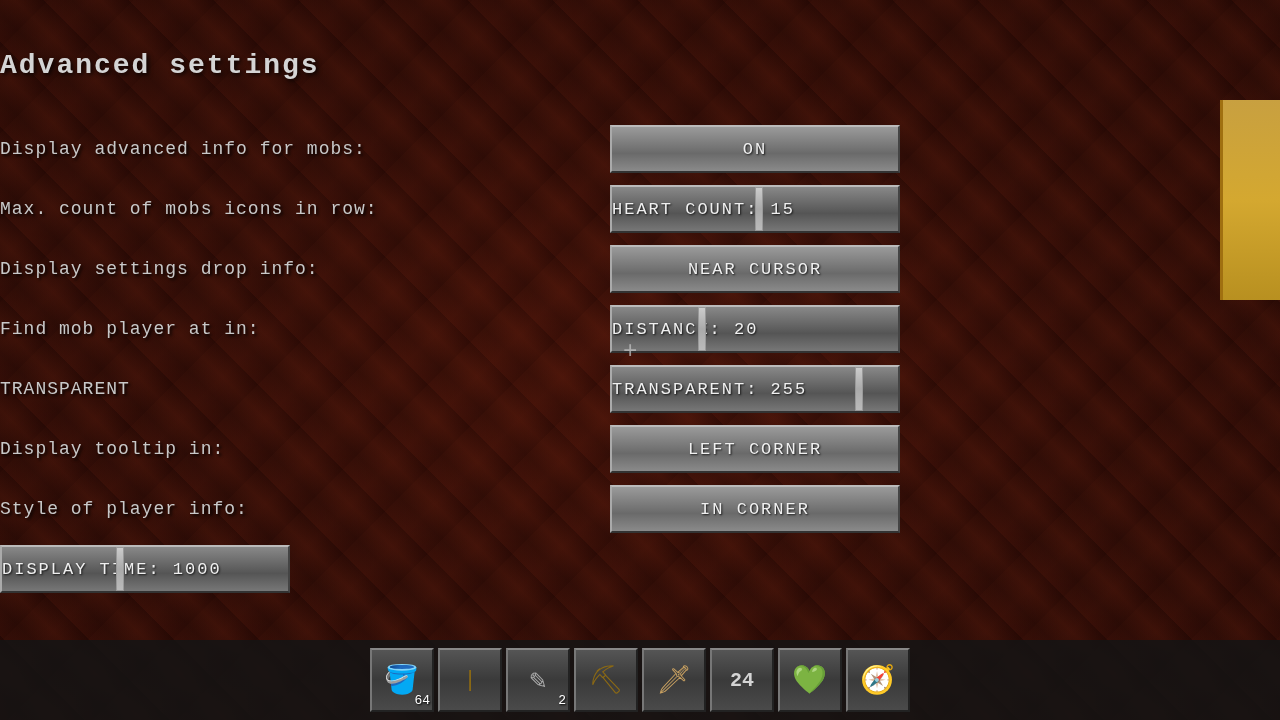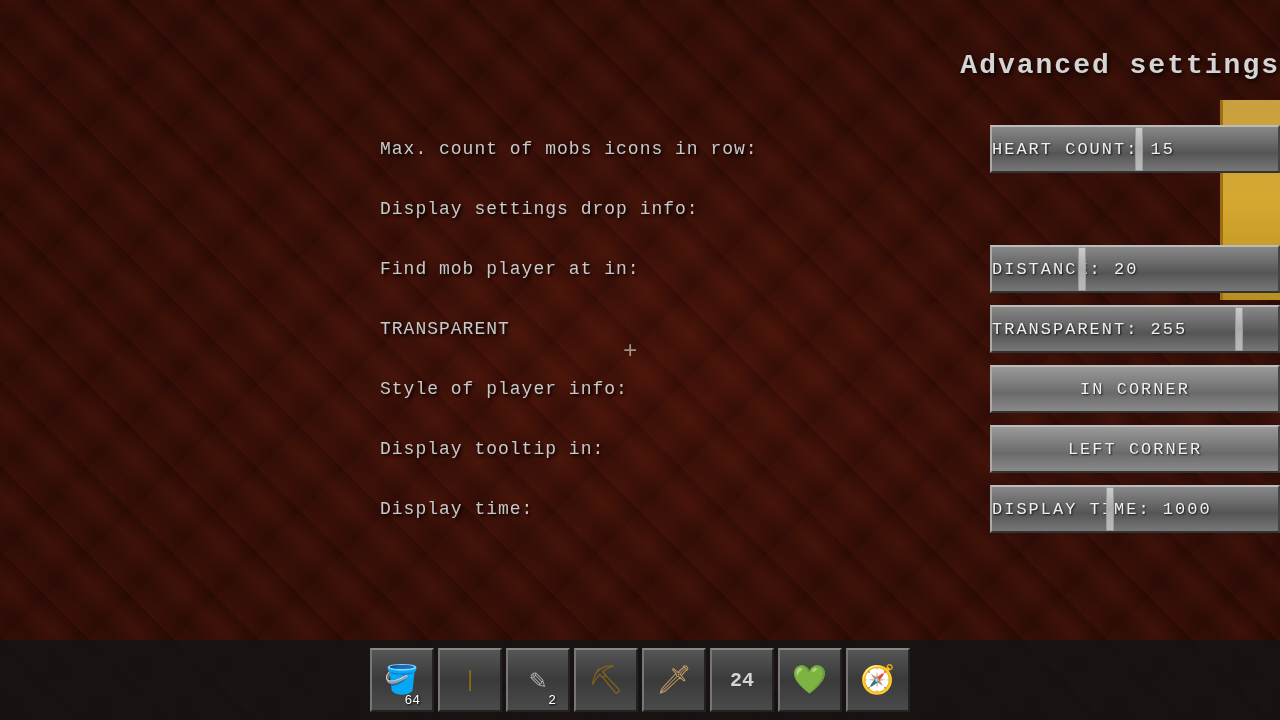--- a/index.html
+++ b/index.html
@@ -52,21 +52,21 @@
       position: absolute;
       top: -12px;
       left: -7px;
     }
 
     .content {
       position: relative;
       z-index: 1;
       display: flex;
       flex-direction: column;
-      align-items: flex-end;
+      align-items: flex-start;
       padding-top: 50px;
       height: calc(720px - 80px);
     }
 
     .page-title {
       color: #d4d4d4;
       font-size: 28px;
       letter-spacing: 2px;
       margin-bottom: 40px;
       text-shadow: 2px 2px 4px rgba(0,0,0,0.8);
@@ -160,21 +160,21 @@
       display: flex;
       align-items: center;
       justify-content: center;
       position: relative;
       cursor: pointer;
     }
 
     .hotbar-slot .item-count {
       position: absolute;
       bottom: 2px;
-      right: 12px;
+      right: 2px;
       color: #fff;
       font-size: 13px;
       text-shadow: 1px 1px 2px #000;
       font-family: 'Courier New', Courier, monospace;
     }
 
     .item-icon {
       font-size: 28px;
     }
 
@@ -201,61 +201,65 @@
 <div class="background"></div>
 <div class="crosshair"></div>
 
 <div class="right-accent"></div>
 
 <div class="content">
   <h1 class="page-title">Advanced settings</h1>
 
   <div class="settings-container">
 
+    <div class="setting-row">
+      <span class="setting-label">Display advanced info for mobs:</span>
+      <button class="setting-button">ON</button>
+    </div>
 
     <div class="setting-row">
       <span class="setting-label">Max. count of mobs icons in row:</span>
       <button class="setting-button slider">
         <span>HEART COUNT: 15</span>
         <div class="slider-handle" style="left: 50%;"></div>
       </button>
     </div>
 
     <div class="setting-row">
       <span class="setting-label">Display settings drop info:</span>
+      <button class="setting-button">NEAR CURSOR</button>
     </div>
 
     <div class="setting-row">
       <span class="setting-label">Find mob player at in:</span>
       <button class="setting-button slider">
         <span>DISTANCE: 20</span>
         <div class="slider-handle" style="left: 30%;"></div>
       </button>
     </div>
 
     <div class="setting-row">
       <span class="setting-label">TRANSPARENT</span>
       <button class="setting-button slider">
         <span>TRANSPARENT: 255</span>
         <div class="slider-handle" style="left: 85%;"></div>
       </button>
     </div>
 
     <div class="setting-row">
+      <span class="setting-label">Display tooltip in:</span>
+      <button class="setting-button">LEFT CORNER</button>
+    </div>
+
+    <div class="setting-row">
       <span class="setting-label">Style of player info:</span>
       <button class="setting-button">IN CORNER</button>
     </div>
 
     <div class="setting-row">
-      <span class="setting-label">Display tooltip in:</span>
-      <button class="setting-button">LEFT CORNER</button>
-    </div>
-
-    <div class="setting-row">
-      <span class="setting-label">Display time:</span>
       <button class="setting-button slider">
         <span>DISPLAY TIME: 1000</span>
         <div class="slider-handle" style="left: 40%;"></div>
       </button>
     </div>
   </div>
 </div>
 
 <div class="hotbar">
   <div class="hotbar-slot">

